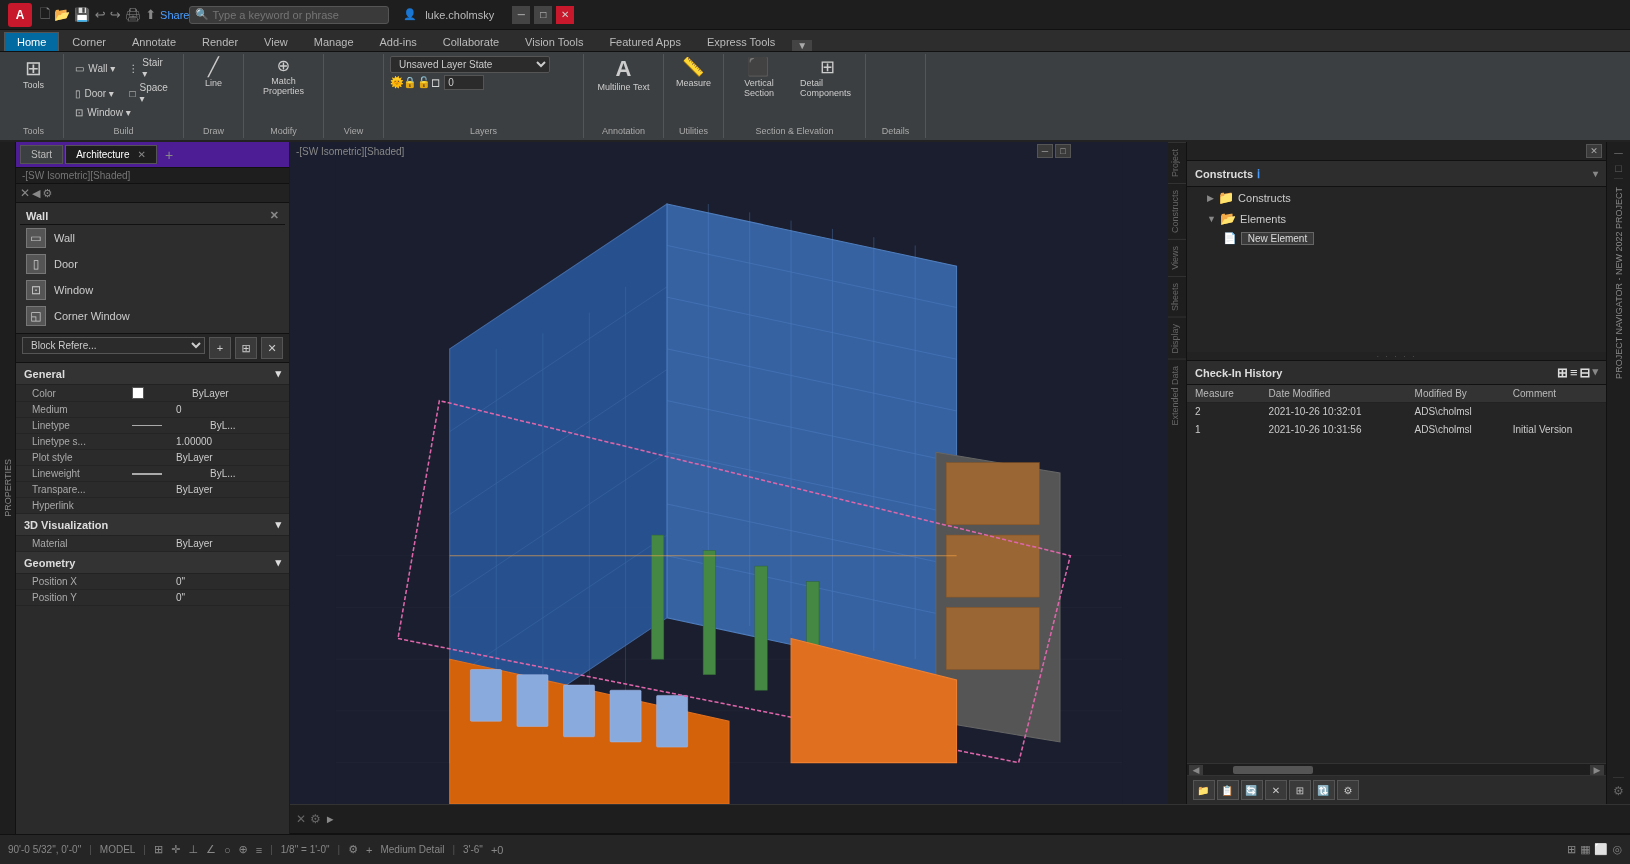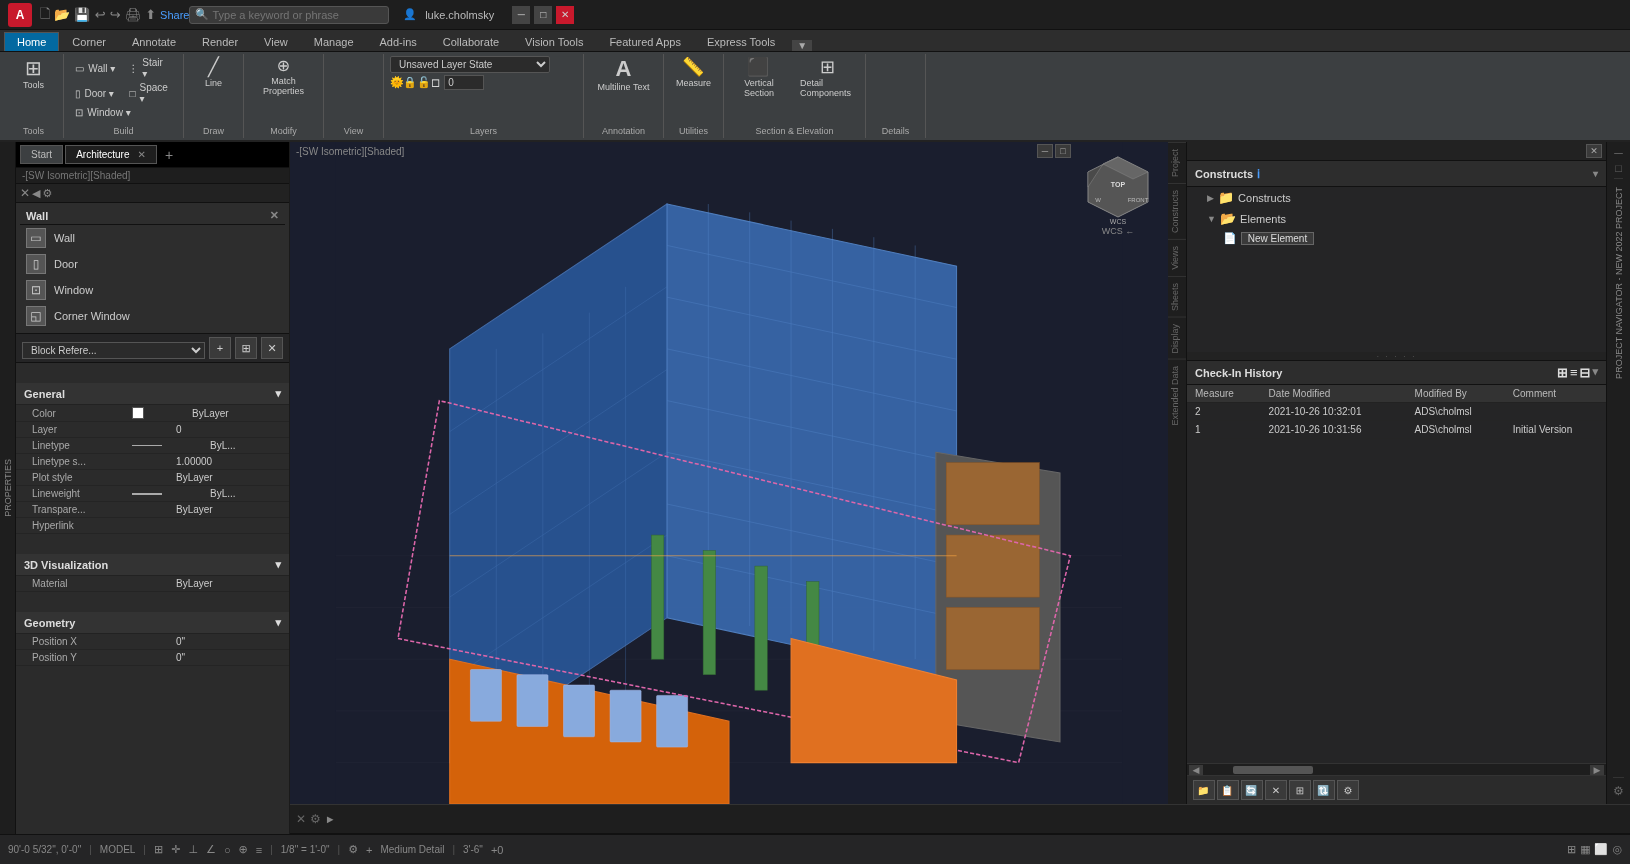--- a/index.html
+++ b/index.html
@@ -101,21 +101,21 @@
     }
 
     
     #left-panel {
       width: 270px; background: #2b2b2b; border-right: 1px solid #1a1a1a;
       display: flex; flex-direction: column; overflow: hidden;
     }
 
     
     #doc-tabs {
-      height: 26px; background: #000000; display: flex; align-items: center;
+      height: 26px; background: #4c1d95; display: flex; align-items: center;
       border-bottom: 1px solid #111; padding: 0 4px; gap: 2px;
     }
     .doc-tab {
       padding: 3px 10px; background: #3c3f41; border: 1px solid #555;
       font-size: 10px; color: #bbb; cursor: pointer; display: flex; align-items: center; gap: 4px;
     }
     .doc-tab.active { background: #1e1e1e; color: #fff; align-items: center; }
     .doc-tab .close { color: #888; font-size: 10px; margin-left: 4px; }
 
     
@@ -131,32 +131,32 @@
       display: flex; align-items: center; justify-content: center; font-size: 12px;
     }
 
     
     #properties-section {
       flex: 1; overflow-y: auto; background: #2b2b2b;
     }
     .prop-block-header {
       display: flex; align-items: center; justify-content: space-between;
       padding: 4px 8px; background: #333; font-size: 11px; font-weight: bold; color: #ddd;
-      cursor: pointer; border-bottom: 1px solid #222; margin-top: 20px;
+      cursor: pointer; border-bottom: 1px solid #222;
     }
     .prop-row {
       display: flex; align-items: center;
       padding: 2px 8px 2px 16px; border-bottom: 1px solid #242424; font-size: 10px;
     }
     .prop-key { width: 100px; color: #aaa; }
     .prop-val { flex: 1; color: #ccc; margin-left: 44px; }
 
     
     #block-select-area {
-      display: flex; align-items: flex-end; gap: 4px;
+      display: flex; align-items: flex-start; gap: 4px;
       padding: 3px 6px; background: #252526; border-bottom: 1px solid #111;
     }
     .block-select {
       flex: 1; background: #2b2b2b; border: 1px solid #555; color: #ccc;
       font-size: 10px; padding: 1px 4px;
     }
     .icon-btn {
       width: 22px; height: 22px; background: #3a3a3a; border: 1px solid #555;
       color: #ccc; font-size: 11px; cursor: pointer; display: flex; align-items: center; justify-content: center;
     }
@@ -499,21 +499,21 @@
         <div class="prop-block-header">
           <span>General</span>
           <span>▾</span>
         </div>
         <div class="prop-row">
           <span class="prop-key">Color</span>
           <span style="width:12px;height:12px;background:white;display:inline-block;border:1px solid #555;margin-right:4px;"></span>
           <span class="prop-val">ByLayer</span>
         </div>
         <div class="prop-row">
-          <span class="prop-key">Layer</span>
+          <span class="prop-key">Medium</span>
           <span class="prop-val">0</span>
         </div>
         <div class="prop-row">
           <span class="prop-key">Linetype</span>
           <span style="display:inline-block;width:30px;border-top:1px solid #aaa;margin-right:4px;vertical-align:middle;"></span>
           <span class="prop-val">ByL...</span>
         </div>
         <div class="prop-row">
           <span class="prop-key">Linetype s...</span>
           <span class="prop-val">1.00000</span>
@@ -636,35 +636,20 @@
 
           <line x1="110" y1="400" x2="600" y2="400" stroke="#ffaa44" stroke-width="1" opacity="0.6"></line>
 
           <polygon points="60,480 660,600 710,400 100,250" fill="none" stroke="#dd66aa" stroke-width="1.5" stroke-dasharray="4,2"></polygon>
 
           <polygon points="440,480 600,520 600,600 440,600" fill="#e07020" stroke="#f08030" stroke-width="1"></polygon>
         </svg>
 
         <div style="position:absolute;top:4px;left:6px;font-size:10px;color:#888;">-[SW Isometric][Shaded]</div>
 
-        <div style="position:absolute;top:10px;right:10px;width:80px;height:80px;">
-          <svg width="80" height="80" viewBox="0 0 80 80">
-
-            <polygon points="40,5 70,20 70,50 40,65 10,50 10,20" fill="#555" stroke="#888" stroke-width="1"></polygon>
-            <polygon points="40,5 70,20 55,27 25,12" fill="#666" stroke="#888" stroke-width="0.5"></polygon>
-            <polygon points="10,20 40,5 25,12 10,35" fill="#4a4a4a" stroke="#888" stroke-width="0.5"></polygon>
-
-            <text x="40" y="35" text-anchor="middle" fill="#ddd" font-size="7" font-weight="bold">TOP</text>
-            <text x="20" y="50" text-anchor="middle" fill="#bbb" font-size="6">W</text>
-            <text x="60" y="50" text-anchor="middle" fill="#bbb" font-size="6">FRONT</text>
-
-            <text x="40" y="72" text-anchor="middle" fill="#aaa" font-size="7">WCS</text>
-          </svg>
-          <div style="text-align:center;font-size:9px;color:#888;margin-top:-8px;">WCS ←</div>
-        </div>
 
         <div style="position:absolute;top:0;right:95px;display:flex;gap:2px;padding:2px;">
           <button style="background:#3a3a3a;border:1px solid #555;color:#aaa;font-size:9px;cursor:pointer;width:16px;height:14px;">─</button>
           <button style="background:#3a3a3a;border:1px solid #555;color:#aaa;font-size:9px;cursor:pointer;width:16px;height:14px;">□</button>
         </div>
       </div>
 
       <div id="viewport-side-strips">
         <div class="vp-strip">Project</div>
         <div class="vp-strip">Constructs</div>

